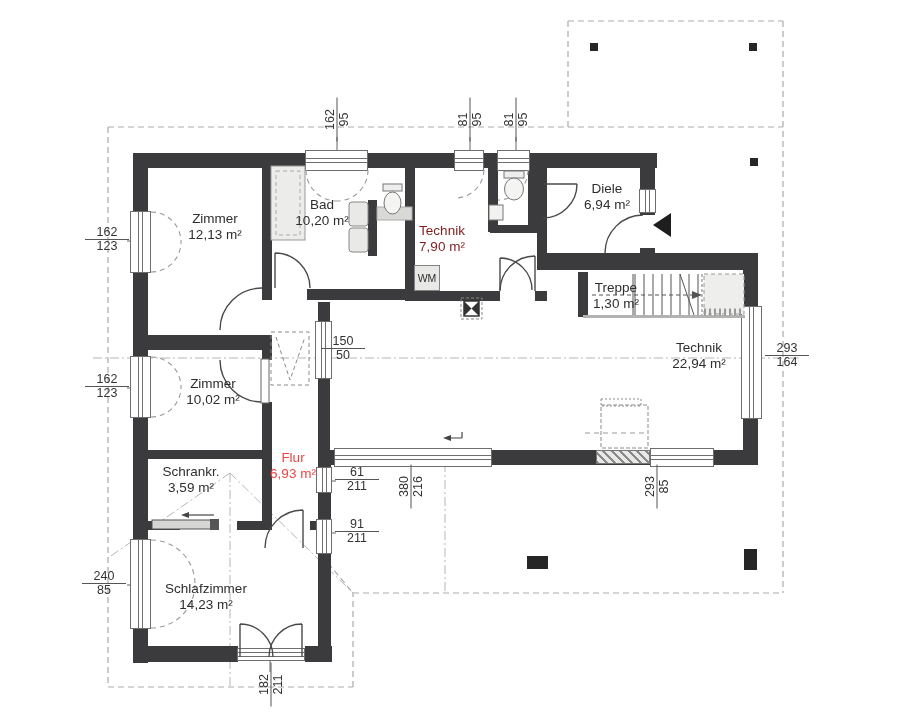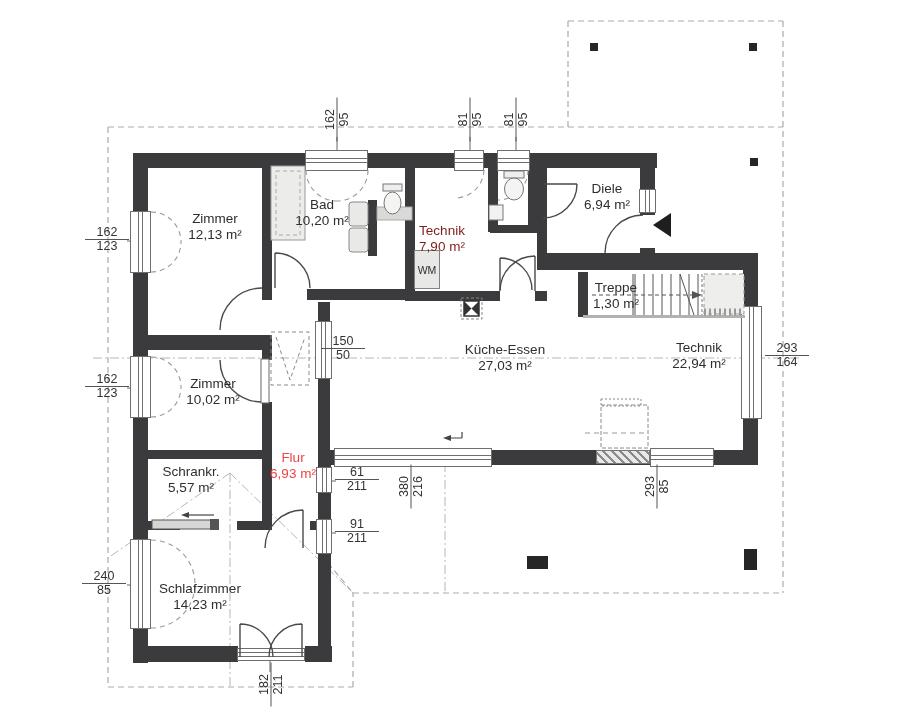--- a/index.html
+++ b/index.html
@@ -11,21 +11,21 @@
        align-items:center;justify-content:center;box-sizing:border-box}
   .win.h .glass{width:100%;height:5px;border-top:1px solid #6e6e6e;border-bottom:1px solid #6e6e6e;box-sizing:border-box}
   .win.v .glass{height:100%;width:5px;border-left:1px solid #6e6e6e;border-right:1px solid #6e6e6e;box-sizing:border-box}
   .room{position:absolute;width:120px;text-align:center;font-size:13.5px;line-height:16px;color:#2e2e2e;z-index:40}
   .room .nm,.room .ar{display:block;white-space:nowrap}
   .dim{position:absolute;width:44px;text-align:center;font-size:12.5px;line-height:13px;color:#333;z-index:40}
   .dim .num{display:block;border-bottom:1px solid #555;padding:0 1px}
   .dim .den{display:block;padding:0 1px}
   .dim.rot{transform:rotate(-90deg)}
   .post{position:absolute;background:#262626}
-  .wm{position:absolute;left:414px;top:250px;width:26px;height:39px;background:#e8e8e6;
+  .wm{position:absolute;left:414px;top:265px;width:26px;height:26px;background:#e8e8e6;
       border:1px solid #828282;font-size:10.5px;display:flex;align-items:center;justify-content:center;box-sizing:border-box;z-index:30}
   .thresh{position:absolute;left:596px;top:450px;width:54px;height:14px;border:1px solid #777;box-sizing:border-box;
       background:repeating-linear-gradient(45deg,#8a8a8a 0 2px,#e8e8e6 2px 6px);z-index:25}
   .stairline{position:absolute;left:583px;top:315px;width:162px;height:3px;background:#b2b2b0;z-index:20}
 </style>
 </head>
 <body>
 
 <div class="plan">
 
@@ -210,37 +210,33 @@
       <span class="ar">6,94 m²</span>
     </div>
   <div class="room" style="left: 556px; top: 280px; color: rgb(46, 46, 46);">
       <span class="nm">Treppe</span>
       <span class="ar">1,30 m²</span>
     </div>
   <div class="room" style="left: 639px; top: 340px; color: rgb(46, 46, 46);">
       <span class="nm">Technik</span>
       <span class="ar">22,94 m²</span>
     </div>
-  <div class="room" style="left: 445px; top: 342px; color: rgb(46, 46, 46);">
-      <span class="nm">Küche-Essen</span>
-      <span class="ar">27,03 m²</span>
-    </div>
   <div class="room" style="left: 153px; top: 376px; color: rgb(46, 46, 46);">
       <span class="nm">Zimmer</span>
       <span class="ar">10,02 m²</span>
     </div>
   <div class="room" style="left: 131px; top: 464px; color: rgb(46, 46, 46);">
       <span class="nm">Schrankr.</span>
-      <span class="ar">5,57 m²</span>
+      <span class="ar">3,59 m²</span>
     </div>
   <div class="room" style="left: 233px; top: 450px; color: #ef4444;">
       <span class="nm">Flur</span>
       <span class="ar">6,93 m²</span>
     </div>
-  <div class="room" style="left: 140px; top: 581px; color: rgb(46, 46, 46);">
+  <div class="room" style="left: 146px; top: 581px; color: rgb(46, 46, 46);">
       <span class="nm">Schlafzimmer</span>
       <span class="ar">14,23 m²</span>
     </div>
 
   <div class="dim rot" style="left:315px;top:106px">
       <span class="num">162</span>
       <span class="den">95</span>
     </div>
   <div class="dim rot" style="left:448px;top:106px">
       <span class="num">81</span>

